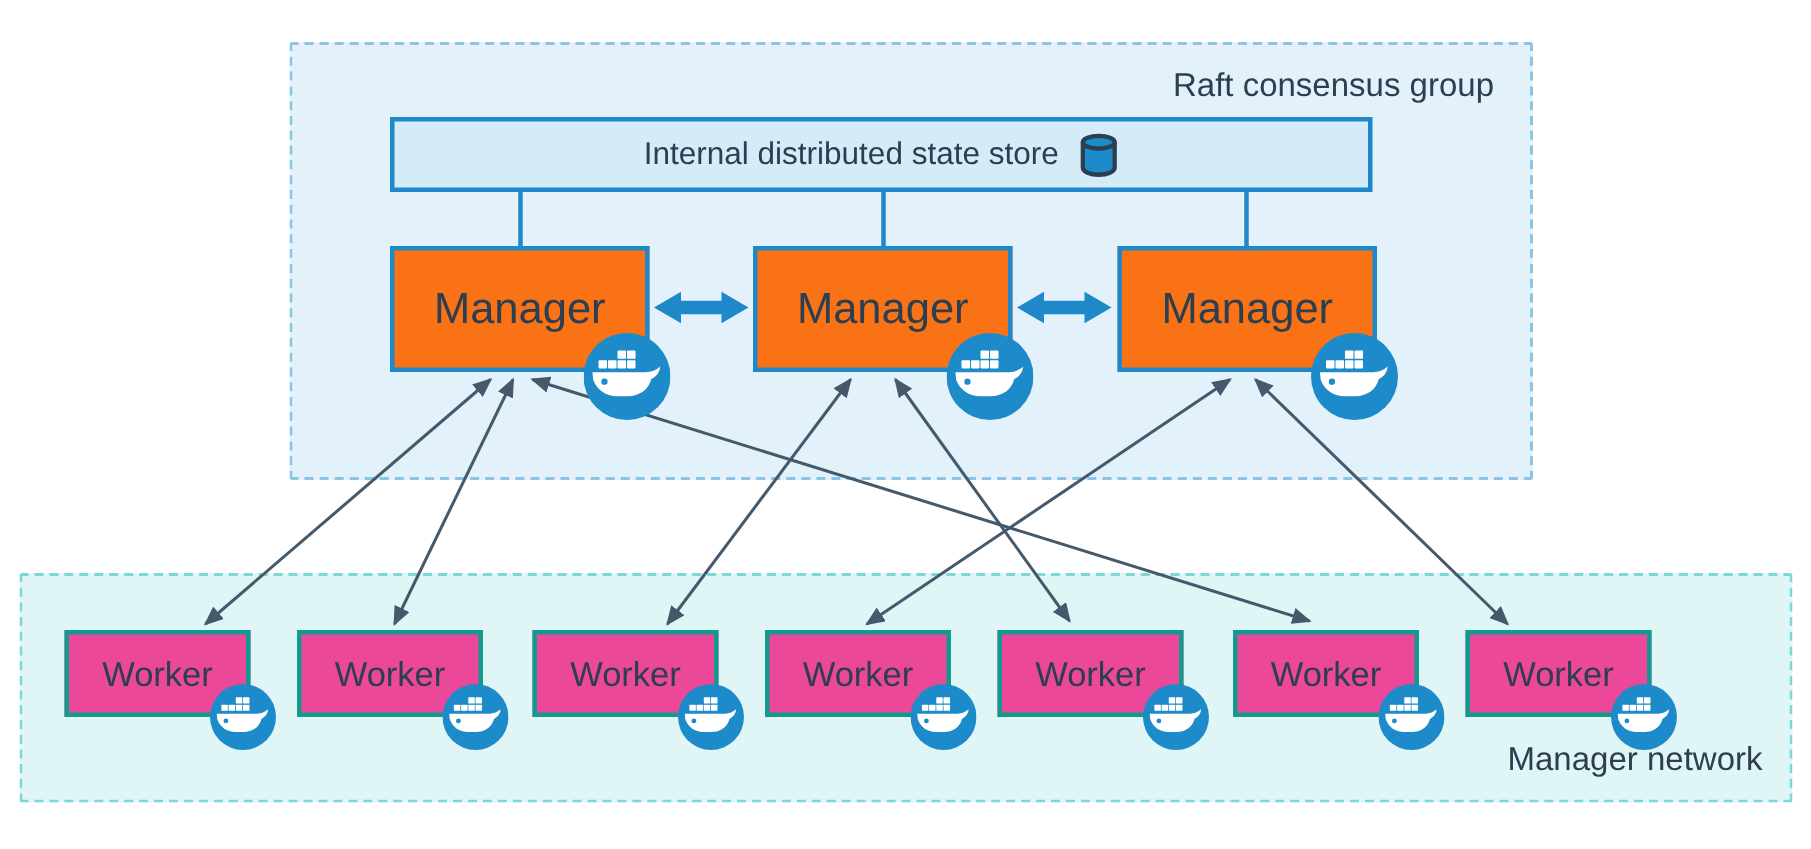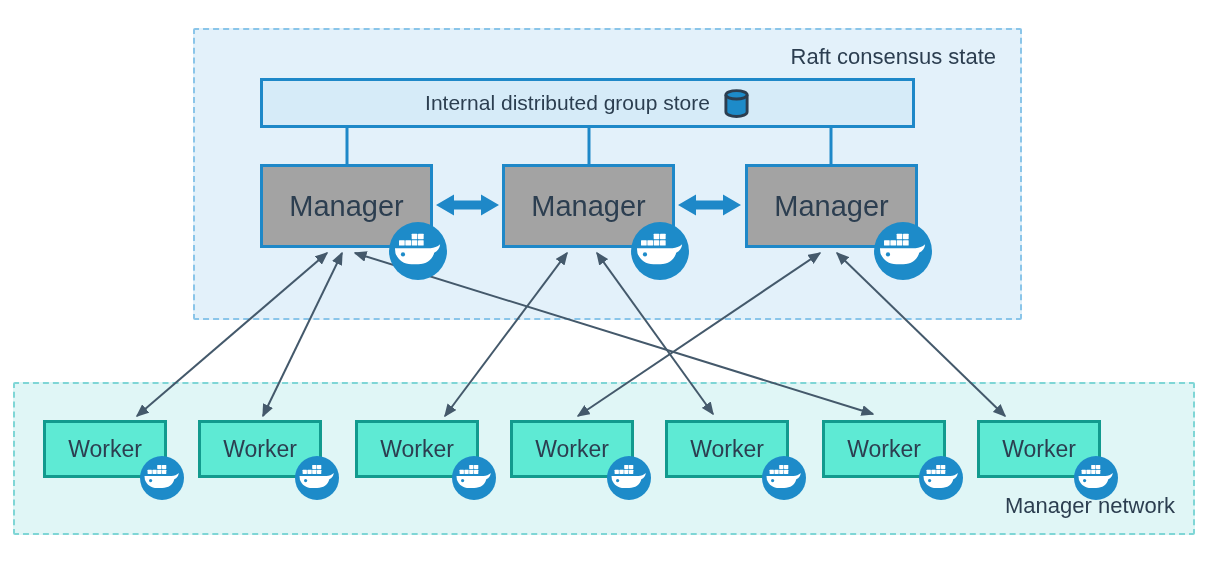--- a/index.html
+++ b/index.html
@@ -18,26 +18,26 @@
     position:absolute; left:260px; top:78px; width:655px; height:50px;
     background:#d6ebf8; border:3px solid #1e88c8; box-sizing:border-box;
     display:flex; align-items:center; justify-content:center; gap:13px; font-size:21px;
   }
   .node {
     position:absolute; box-sizing:border-box;
     display:flex; align-items:center; justify-content:center;
   }
   .manager {
     top:164px; width:173px; height:84px; font-size:29px;
-    background:#a3a3a3; border:3px solid #1e88c8;
+    background:#f97316; border:3px solid #1e88c8;
   }
   .m1 { left:260px; } .m2 { left:502px; } .m3 { left:745px; }
   .worker {
     top:420px; width:124px; height:58px; font-size:23px;
-    background:#5eead4; border:3px solid #129a8e;
+    background:#ec4899; border:3px solid #129a8e;
   }
   .w1{left:43px}.w2{left:198px}.w3{left:355px}.w4{left:510px}.w5{left:665px}.w6{left:822px}.w7{left:977px}
 
   .docker-badge { position:absolute; z-index:4; line-height:0; }
   .manager .docker-badge { right:-17px; bottom:-35px; }
   .worker  .docker-badge { right:-20px; bottom:-25px; }
 
   .edge-layer { position:absolute; left:0; top:0; z-index:1; pointer-events:none; }
   .node, .store-box { z-index:auto; }
 </style>
@@ -62,21 +62,21 @@
         <circle cx="10.6" cy="24.6" r="1.6" fill="#1d8bc9"></circle>
       </symbol>
       <symbol id="db-cylinder" viewBox="0 0 28 32">
         <path d="M3 7 V24.5 C3 27.5 7.9 29.5 14 29.5 S25 27.5 25 24.5 V7" fill="#1d8bc9" stroke="#2c3e50" stroke-width="3" stroke-linejoin="round"></path>
         <ellipse cx="14" cy="7" rx="11" ry="4.4" fill="#1d8bc9" stroke="#2c3e50" stroke-width="3"></ellipse>
       </symbol>
     </defs>
   </svg>
 
   <div class="group raft-group">
-    <div class="group-label">Raft consensus state</div>
+    <div class="group-label">Raft consensus group</div>
   </div>
 
   <div class="group gossip-group">
     <div class="group-label">Manager network</div>
   </div>
 
   <svg class="edge-layer" width="1207" height="566">
     <defs>
       <marker id="ah" viewBox="0 0 13 11" refX="11.5" refY="5.5" markerWidth="13" markerHeight="11" markerUnits="userSpaceOnUse" orient="auto-start-reverse">
         <path d="M0 0 L13 5.5 L0 11 Z" fill="#44596b"></path>
@@ -94,21 +94,21 @@
         <line x1="342" y1="253" x2="263" y2="416" stroke="#44596b" stroke-width="2" marker-start="url(#ah)" marker-end="url(#ah)"></line>
         <line x1="355" y1="253" x2="873" y2="414" stroke="#44596b" stroke-width="2" marker-start="url(#ah)" marker-end="url(#ah)"></line>
         <line x1="567" y1="253" x2="445" y2="416" stroke="#44596b" stroke-width="2" marker-start="url(#ah)" marker-end="url(#ah)"></line>
         <line x1="597" y1="253" x2="713" y2="414" stroke="#44596b" stroke-width="2" marker-start="url(#ah)" marker-end="url(#ah)"></line>
         <line x1="820" y1="253" x2="578" y2="416" stroke="#44596b" stroke-width="2" marker-start="url(#ah)" marker-end="url(#ah)"></line>
         <line x1="837" y1="253" x2="1005" y2="416" stroke="#44596b" stroke-width="2" marker-start="url(#ah)" marker-end="url(#ah)"></line>
       </g>
   </svg>
 
   <div class="store-box">
-    <span>Internal distributed group store</span>
+    <span>Internal distributed state store</span>
     <svg width="27" height="31">
         <use href="#db-cylinder"></use>
       </svg>
   </div>
 
   <div class="node manager m1">
     <span>Manager</span>
     <span class="docker-badge">
       <svg width="58" height="58">
           <use href="#docker-whale"></use>

